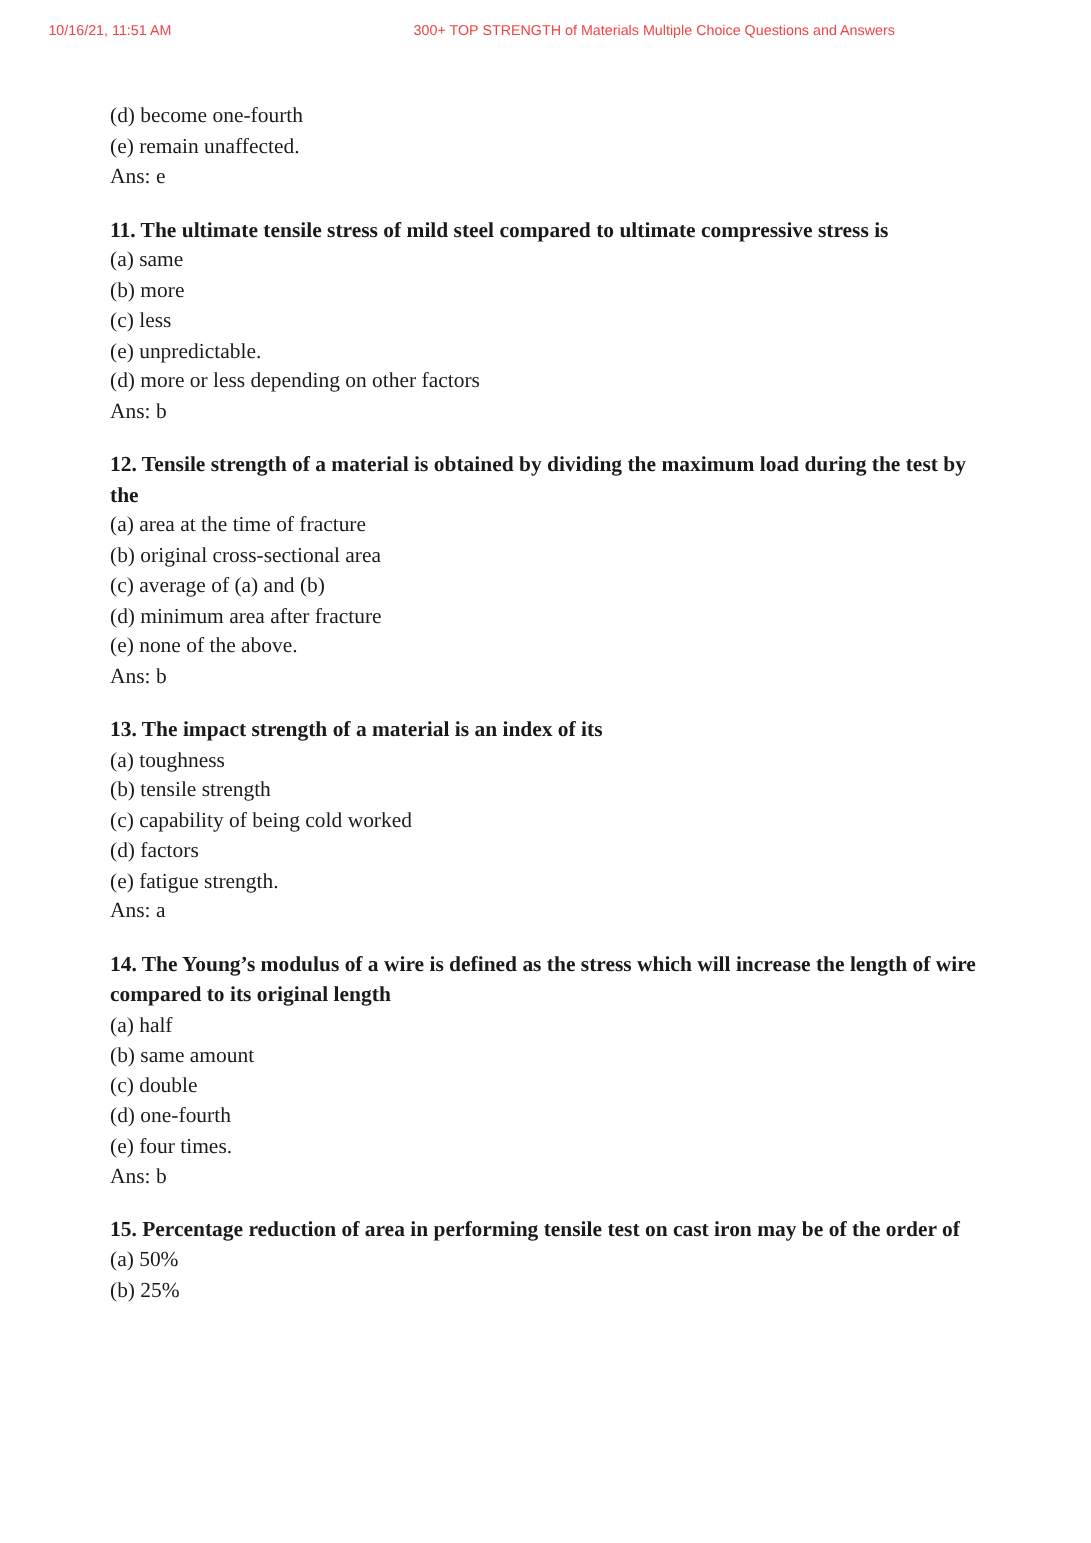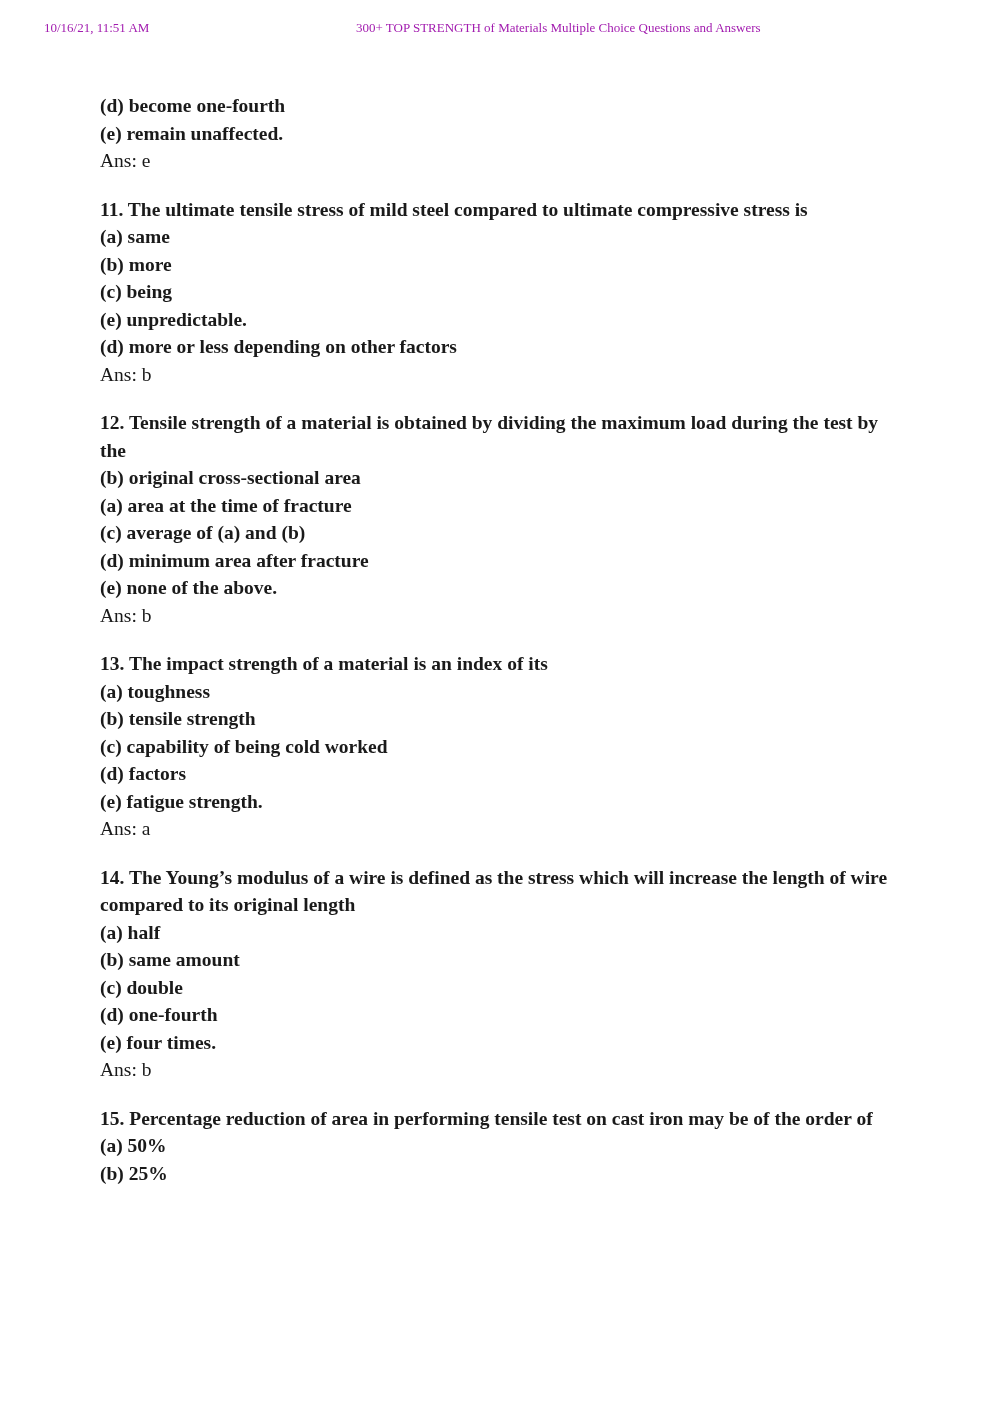--- a/index.html
+++ b/index.html
@@ -11,50 +11,50 @@
     height: 1403px;
     position: relative;
     font-family: "Liberation Serif", serif;
     color: #1a1a1a;
     overflow: hidden;
   }
   .print-header {
     position: relative;
     padding-top: 20px;
     height: 40px;
-    font-family: Liberation Serif, serif;
+    font-family: Liberation Sans, sans-serif;
     font-size: 13px;
-    color: #a21caf;
+    color: #ef4444;
   }
   .timestamp {
     position: absolute;
     left: 44px;
     top: 20px;
     white-space: nowrap;
   }
   .doc-title {
     position: absolute;
-    left: 356px;
+    left: 376px;
     top: 20px;
     white-space: nowrap;
   }
   .content {
     margin: 52px 0 0 100px;
     width: 792px;
     font-size: 19.5px;
     line-height: 27.5px;
   }
   .qblock {
     margin-bottom: 21px;
   }
   .qheading {
     font-weight: 700;
   }
   .opt {
-    font-weight: 700;
+    font-weight: 400;
   }
   .ans {
     font-weight: 400;
   }
 </style>
 </head>
 <body>
 
 <div class="page">
 
@@ -68,30 +68,30 @@
     <section class="qblock">
       <p class="opt">(d) become one-fourth</p>
       <p class="opt">(e) remain unaffected.</p>
       <p class="ans">Ans: e</p>
     </section>
 
     <section class="qblock">
       <p class="qheading">11. The ultimate tensile stress of mild steel compared to ultimate compressive stress is</p>
       <p class="opt">(a) same</p>
       <p class="opt">(b) more</p>
-      <p class="opt">(c) being</p>
+      <p class="opt">(c) less</p>
       <p class="opt">(e) unpredictable.</p>
       <p class="opt">(d) more or less depending on other factors</p>
       <p class="ans">Ans: b</p>
     </section>
 
     <section class="qblock">
       <p class="qheading">12. Tensile strength of a material is obtained by dividing the maximum load during the test by the</p>
+      <p class="opt">(a) area at the time of fracture</p>
       <p class="opt">(b) original cross-sectional area</p>
-      <p class="opt">(a) area at the time of fracture</p>
       <p class="opt">(c) average of (a) and (b)</p>
       <p class="opt">(d) minimum area after fracture</p>
       <p class="opt">(e) none of the above.</p>
       <p class="ans">Ans: b</p>
     </section>
 
     <section class="qblock">
       <p class="qheading">13. The impact strength of a material is an index of its</p>
       <p class="opt">(a) toughness</p>
       <p class="opt">(b) tensile strength</p>

